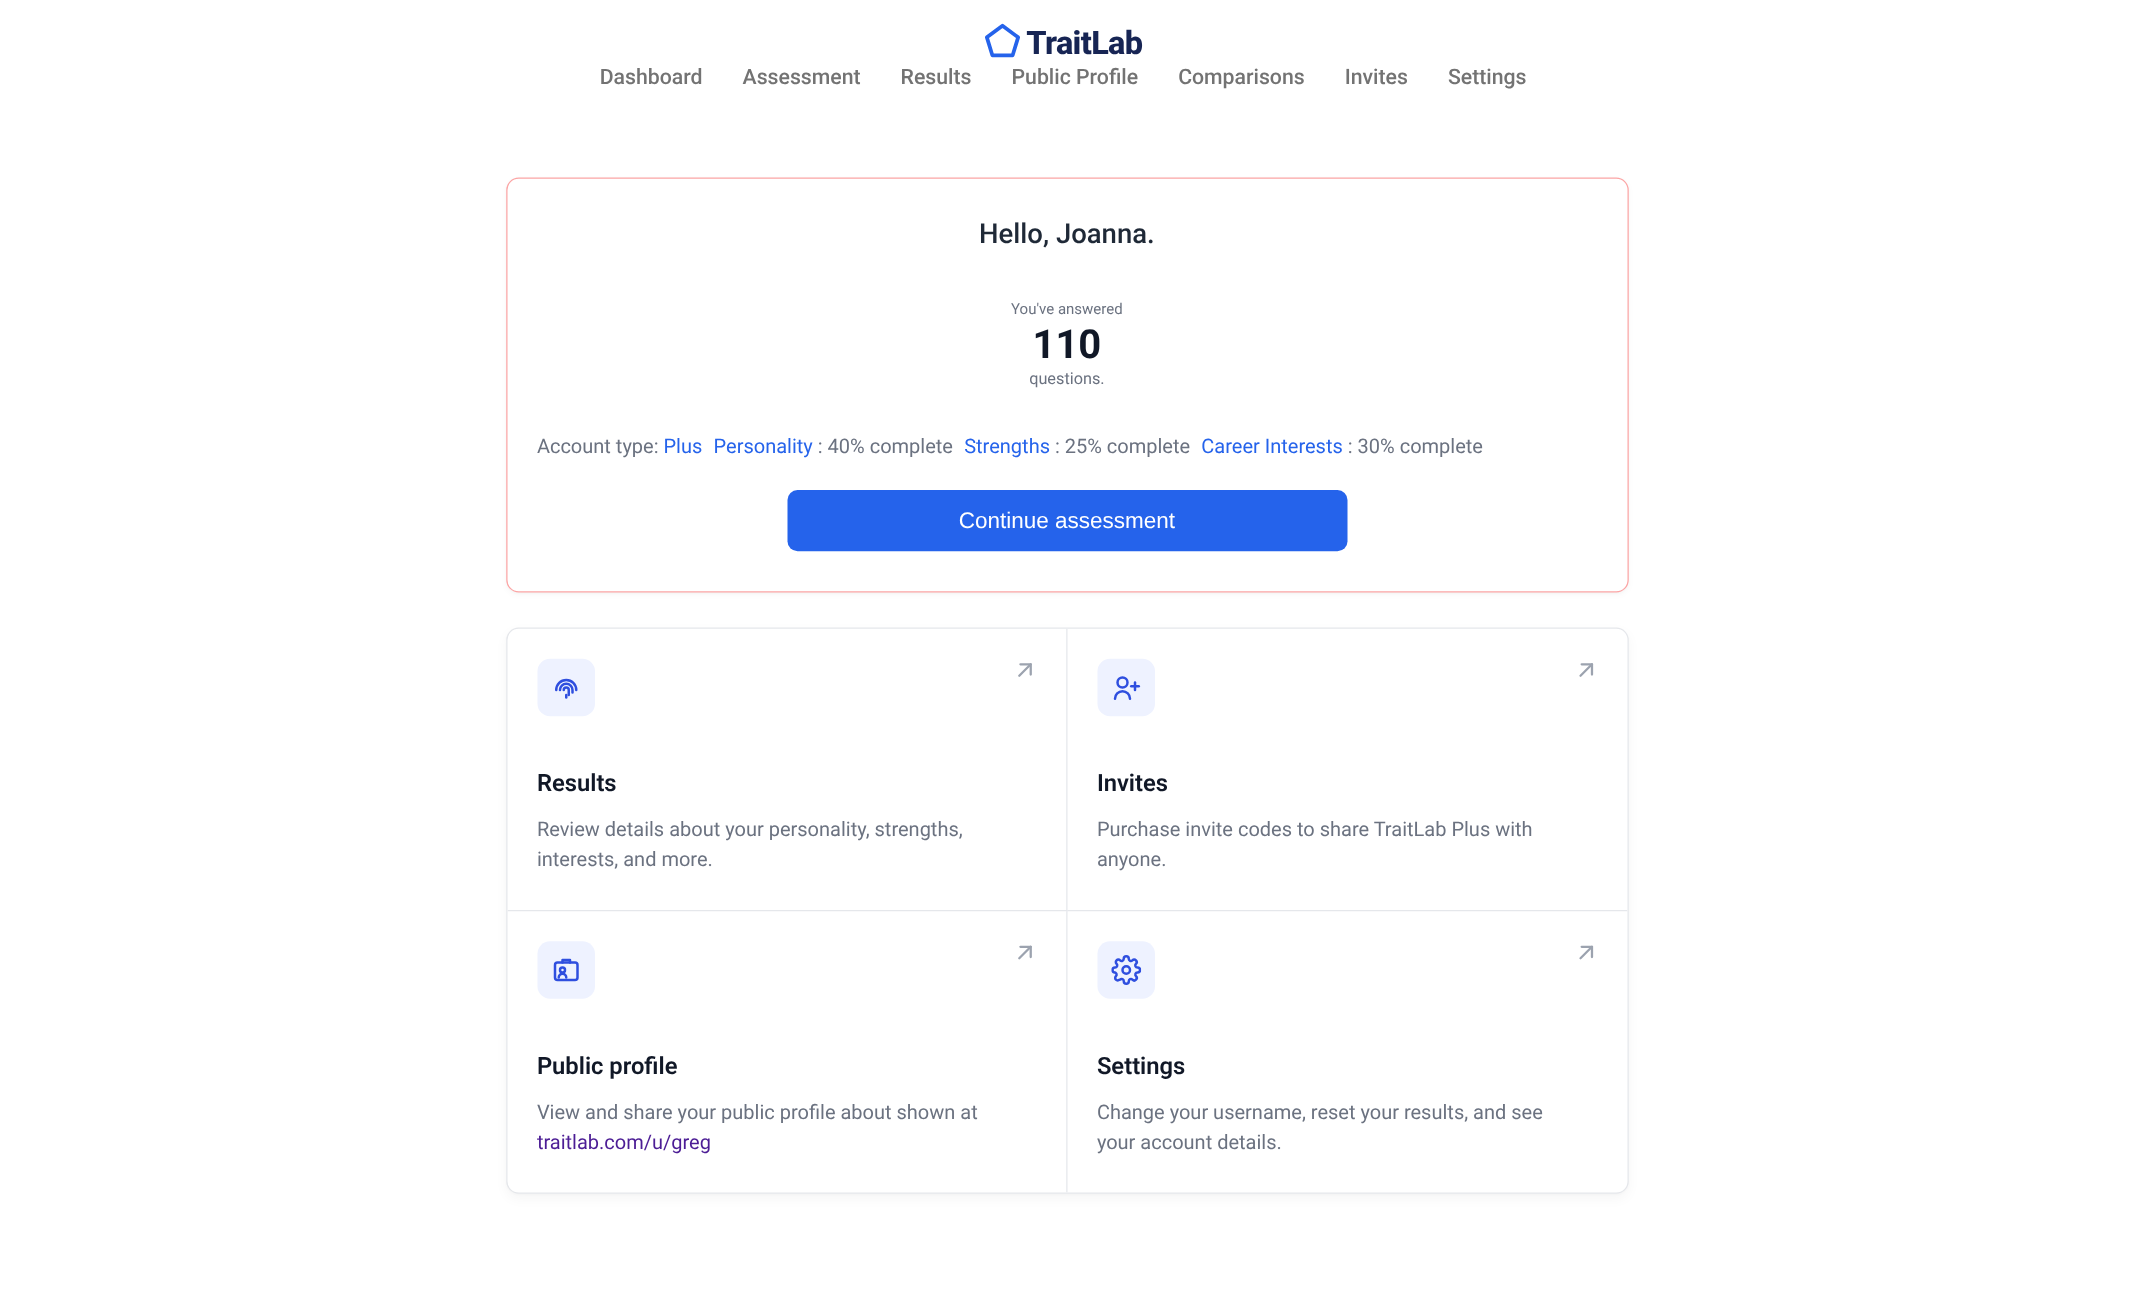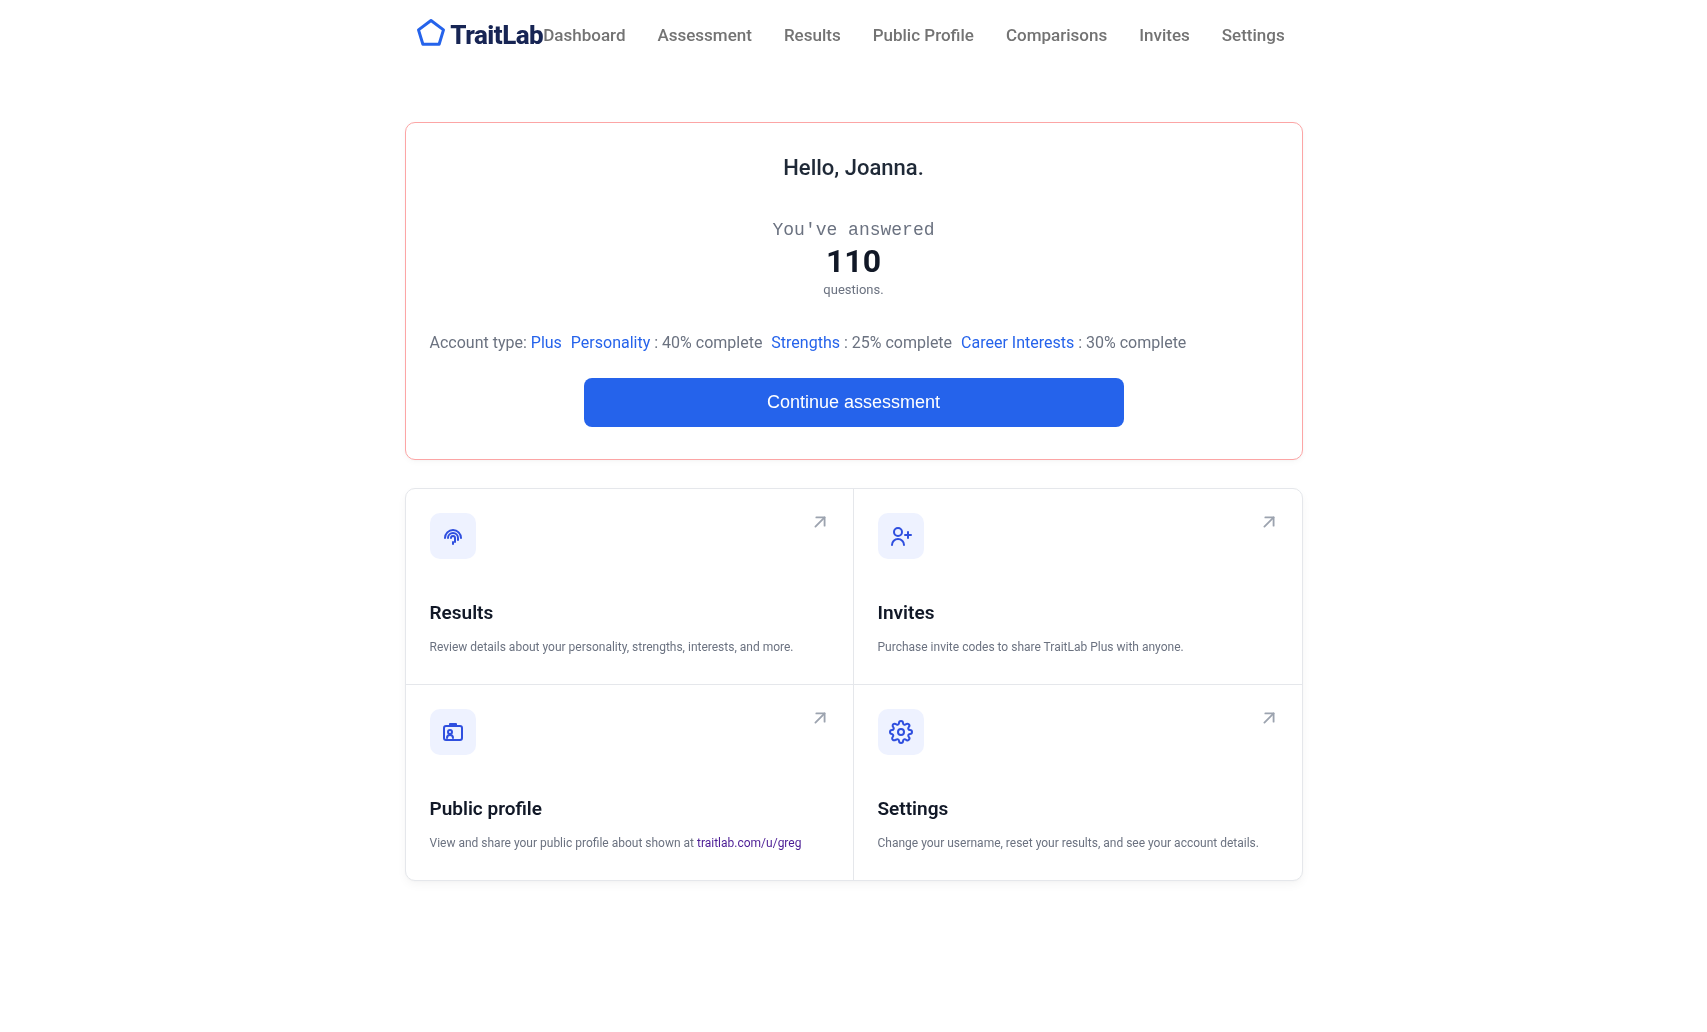--- a/index.html
+++ b/index.html
@@ -6,22 +6,23 @@
   body {
     font-family: -apple-system, BlinkMacSystemFont, "Segoe UI", Roboto, "Helvetica Neue", Arial, sans-serif;
     background: #ffffff;
     color: #111827;
     width: 1707px;
     min-height: 1032px;
   }
   header {
     display: flex;
     align-items: center;
-    justify-content: center;
+    justify-content: flex-end;
     padding: 18px 24px 18px 18px;
+    flex-direction: column;
   }
   .logo {
     display: flex;
     align-items: center;
     gap: 4px;
   }
   .logo-text {
     font-size: 26px;
     font-weight: 800;
     color: #172554;
@@ -54,23 +55,22 @@
     background: #fff;
     box-shadow: 0 1px 2px rgba(0,0,0,0.02), 0 2px 6px rgba(0,0,0,0.03);
   }
   .greeting {
     font-size: 22px;
     font-weight: 500;
     color: #1f2937;
     margin-bottom: 40px;
   }
   .answered-label {
-    font-size: 18px;
-    color: #6b7280;
-    font-family: Liberation Mono, monospace;
+    font-size: 12px;
+    color: #6b7280;
   }
   .answered-count {
     font-size: 32px;
     font-weight: 700;
     color: #111827;
     margin: 2px 0;
   }
   .answered-suffix {
     font-size: 13px;
     color: #6b7280;
@@ -90,21 +90,21 @@
   }
   .cta-button {
     display: inline-block;
     background: #2563eb;
     color: #ffffff;
     font-size: 18px;
     font-weight: 500;
     border: none;
     border-radius: 8px;
     padding: 14px 0;
-    width: 540px;
+    width: 448px;
     cursor: pointer;
   }
   .grid {
     margin-top: 28px;
     border: 1px solid #e5e7eb;
     border-radius: 10px;
     background: #fff;
     display: grid;
     grid-template-columns: 1fr 1fr;
     box-shadow: 0 1px 2px rgba(0,0,0,0.02), 0 4px 10px rgba(0,0,0,0.04);
@@ -138,21 +138,21 @@
     right: 22px;
   }
   .arrow-icon svg { stroke: #9ca3af; }
   .cell-title {
     font-size: 19px;
     font-weight: 600;
     color: #111827;
     margin-bottom: 14px;
   }
   .cell-desc {
-    font-size: 12px;
+    font-size: 16px;
     color: #6b7280;
     line-height: 1.5;
     max-width: 390px;
   }
   .cell-desc .link {
     color: #4c1d95;
     cursor: pointer;
   }
 </style>
 </head>

